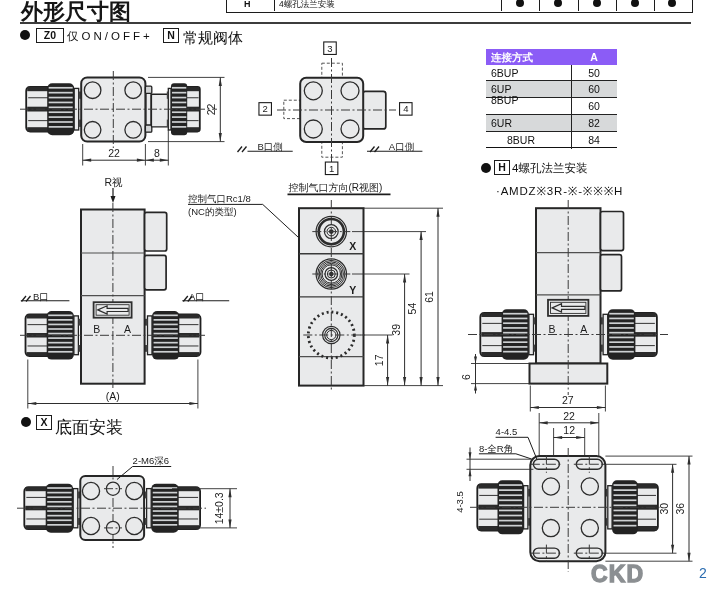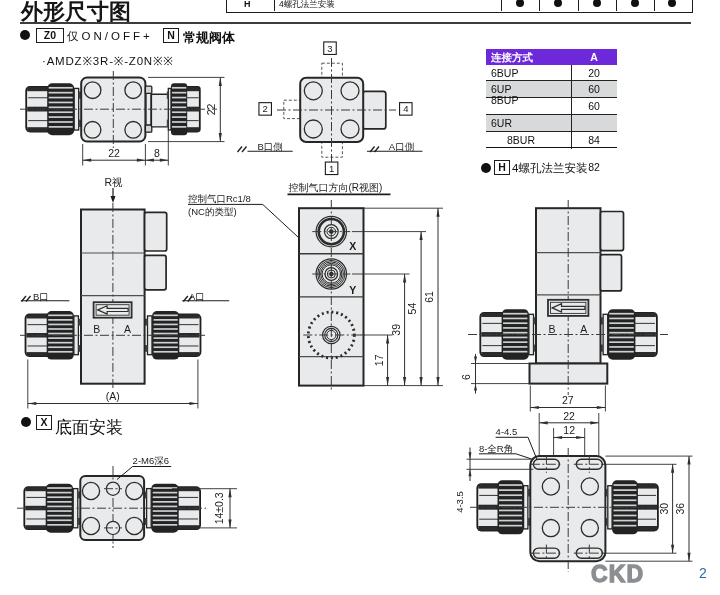--- a/index.html
+++ b/index.html
@@ -24,49 +24,49 @@
 <div class="abs" style="left:630.5px;top:-1px;width:8px;height:8px;border-radius:50%;background:#111;"></div>
 <div class="abs" style="left:668px;top:-1px;width:8px;height:8px;border-radius:50%;background:#111;"></div>
 
 <div class="abs" style="left:21px;top:-3px;font-size:22px;font-weight:bold;color:#161616;">外形尺寸图</div>
 <div class="abs" style="left:20px;top:22px;width:671px;height:2.2px;background:#3c3c3c;"></div>
 
 <div class="abs" style="left:20px;top:30px;width:10px;height:10px;border-radius:50%;background:#111;"></div>
 <div class="abs" style="left:36px;top:28px;width:26px;height:13px;border:1.3px solid #1c1c1c;font-size:10.5px;font-weight:bold;text-align:center;line-height:13px;color:#111;">Z0</div>
 <div class="abs" style="left:67px;top:29px;font-size:11.5px;letter-spacing:3px;color:#111;">仅ON/OFF+</div>
 <div class="abs" style="left:163px;top:28px;width:14px;height:13px;border:1.3px solid #1c1c1c;font-size:10.5px;font-weight:bold;text-align:center;line-height:13px;color:#111;">N</div>
-<div class="abs" style="left:183px;top:29px;font-size:13px;color:#111;font-weight:bold;">常规阀体</div>
-<div class="abs" style="left:42px;top:53px;font-size:11.5px;letter-spacing:0.8px;color:#111;">·AMDZ※3R-※-Z0N※※</div>
+<div class="abs" style="left:183px;top:29px;font-size:15px;color:#111;">常规阀体</div>
 
 <div class="abs" style="left:486px;top:49px;width:131px;height:99.6px;font-size:10.5px;color:#111;">
-  <div class="abs" style="left:0;top:0;width:131px;height:15.5px;background:#6d28d9;color:#fff;font-weight:bold;">
+  <div class="abs" style="left:0;top:0;width:131px;height:15.5px;background:#8b5cf6;color:#fff;font-weight:bold;">
     <span class="abs" style="left:5px;top:1.5px;">连接方式</span>
     <span class="abs" style="left:85px;top:1.5px;width:46px;text-align:center;">A</span>
       </div>
   <div class="abs" style="left:0;top:15.5px;width:131px;height:15.8px;border-bottom:1px solid #222;"></div>
   <div class="abs" style="left:0;top:32.3px;width:131px;height:15.8px;border-bottom:1px solid #222;background:#d7d9da;"></div>
   <div class="abs" style="left:0;top:49.1px;width:131px;height:15.8px;border-bottom:1px solid #222;"></div>
   <div class="abs" style="left:0;top:65.9px;width:131px;height:15.8px;border-bottom:1px solid #222;background:#d7d9da;"></div>
   <div class="abs" style="left:0;top:82.7px;width:131px;height:15.8px;border-bottom:1.8px solid #111;"></div>
   <div class="abs" style="left:85px;top:15.5px;width:0;height:84px;border-left:1.4px solid #222;"></div>
   <span class="abs" style="left:5px;top:17.5px;">6BUP</span>
-      <span class="abs" style="left:85px;top:17.5px;width:46px;text-align:center;">20</span>
+      <span class="abs" style="left:85px;top:17.5px;width:46px;text-align:center;">50</span>
   <span class="abs" style="left:5px;top:34.3px;">6UP</span>
       <span class="abs" style="left:85px;top:34.3px;width:46px;text-align:center;">60</span>
   <span class="abs" style="left:5px;top:45px;">8BUP</span>
       <span class="abs" style="left:85px;top:51.1px;width:46px;text-align:center;">60</span>
   <span class="abs" style="left:5px;top:67.9px;">6UR</span>
-      <span class="abs" style="left:85px;top:67.9px;width:46px;text-align:center;margin-top:44px;">82</span>
+      <span class="abs" style="left:85px;top:67.9px;width:46px;text-align:center;">82</span>
   <span class="abs" style="left:5px;top:84.7px;padding-left:16px;">8BUR</span>
       <span class="abs" style="left:85px;top:84.7px;width:46px;text-align:center;">84</span>
 </div>
 
 <div class="abs" style="left:481px;top:163px;width:10px;height:10px;border-radius:50%;background:#111;"></div>
 <div class="abs" style="left:494px;top:160px;width:14px;height:13px;border:1.3px solid #1c1c1c;font-size:10.5px;font-weight:bold;text-align:center;line-height:13px;color:#111;">H</div>
 <div class="abs" style="left:512px;top:161px;font-size:11.5px;color:#111;">4螺孔法兰安装</div>
+<div class="abs" style="left:496px;top:183px;font-size:11.5px;letter-spacing:0.8px;color:#111;">·AMDZ※3R-※-※※※H</div>
 
 <div class="abs" style="left:21px;top:417px;width:10px;height:10px;border-radius:50%;background:#111;"></div>
 <div class="abs" style="left:36px;top:415px;width:14px;height:13px;border:1.3px solid #1c1c1c;font-size:10.5px;font-weight:bold;text-align:center;line-height:13px;color:#111;">X</div>
 <div class="abs" style="left:55px;top:416px;font-size:17px;color:#111;">底面安装</div>
 
 <div class="abs" style="left:591px;top:561px;font-size:23px;font-weight:bold;color:#8b8f92;letter-spacing:1.2px;-webkit-text-stroke:1.3px #8b8f92;">CKD</div>
 <div class="abs" style="left:699px;top:565px;font-size:14px;color:#2a6cb0;">2</div>
 
 <svg class="abs" style="left:0;top:0;" width="720" height="595" viewBox="0 0 720 595" font-family="Liberation Sans, sans-serif">
 <rect x="26.2" y="86.8" width="33.0" height="44.7" rx="4.0" fill="#e9eaeb" stroke="#1f1f1f" stroke-width="1.8"></rect>

